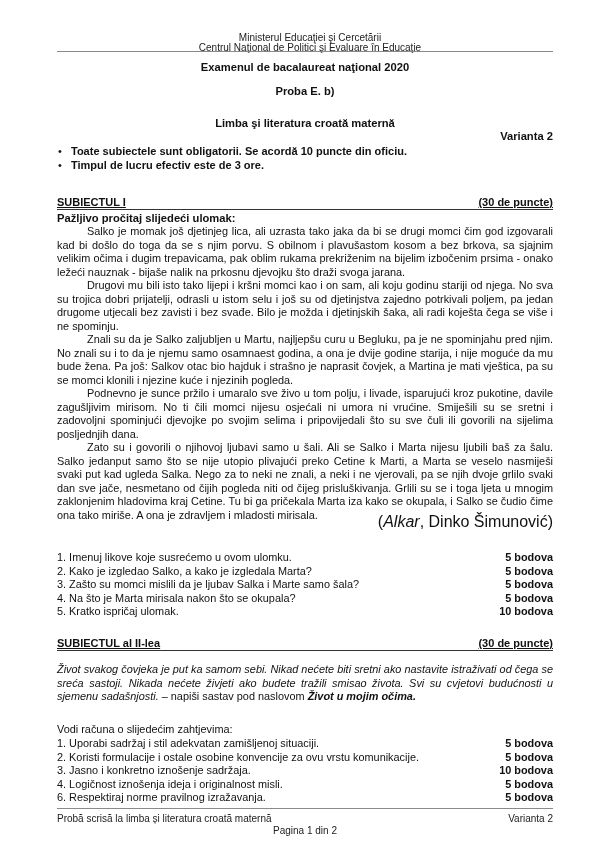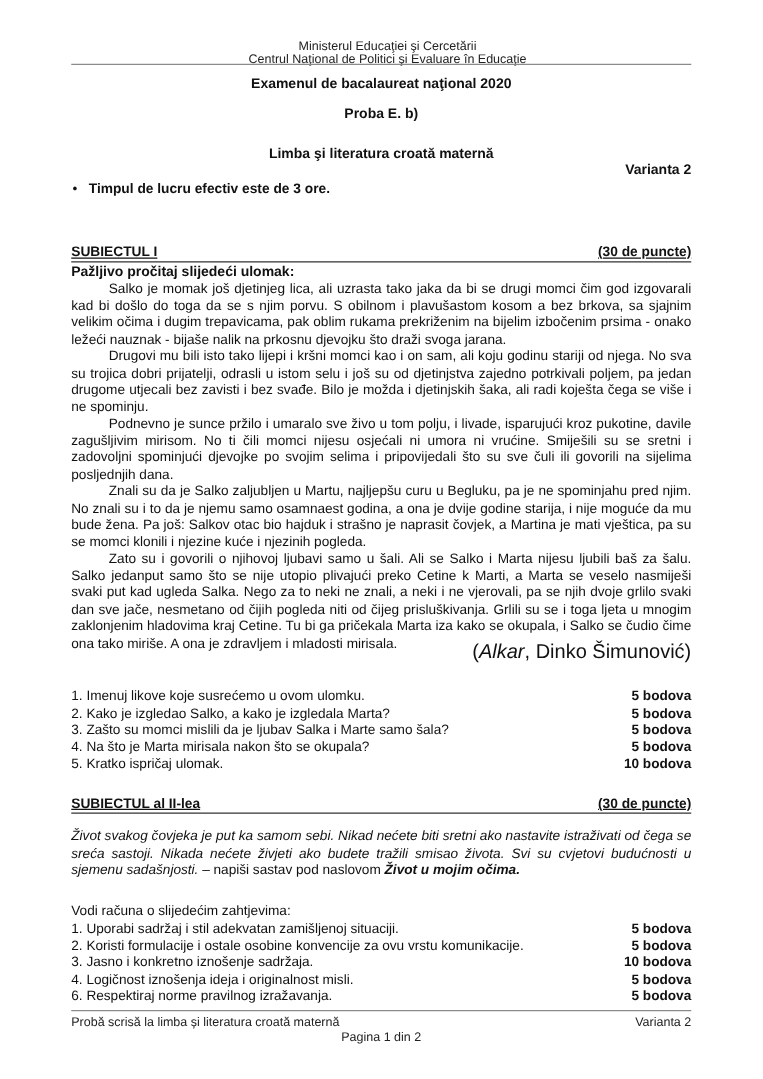--- a/index.html
+++ b/index.html
@@ -50,34 +50,35 @@
   <div class="hdr-line hdr2">Centrul Naţional de Politici şi Evaluare în Educaţie</div>
   <div class="hdr-line hdr1">Ministerul Educaţiei şi Cercetării</div>
   <div class="rule rule-top"></div>
 
   <div class="center-bold t-exam">Examenul de bacalaureat naţional 2020</div>
   <div class="center-bold t-proba">Proba E. b)</div>
   <div class="center-bold t-subject">Limba şi literatura croată maternă</div>
   <div class="varianta">Varianta 2</div>
 
   <div class="bullets">
+    <div>Toate subiectele sunt obligatorii. Se acordă 10 puncte din oficiu.</div>
     <div>Timpul de lucru efectiv este de 3 ore.</div>
   </div>
 
   <div class="sect-head s1">
     <span class="l">SUBIECTUL I</span>
     <span class="r">(30 de puncte)</span>
   </div>
   <div class="instr">Pažljivo pročitaj slijedeći ulomak:</div>
 
   <div class="passage">
     <p>Salko je momak još djetinjeg lica, ali uzrasta tako jaka da bi se drugi momci čim god izgovarali kad bi došlo do toga da se s njim porvu. S obilnom i plavušastom kosom a bez brkova, sa sjajnim velikim očima i dugim trepavicama, pak oblim rukama prekriženim na bijelim izbočenim prsima - onako ležeći nauznak - bijaše nalik na prkosnu djevojku što draži svoga jarana.</p>
     <p>Drugovi mu bili isto tako lijepi i kršni momci kao i on sam, ali koju godinu stariji od njega. No sva su trojica dobri prijatelji, odrasli u istom selu i još su od djetinjstva zajedno potrkivali poljem, pa jedan drugome utjecali bez zavisti i bez svađe. Bilo je možda i djetinjskih šaka, ali radi koješta čega se više i ne spominju.</p>
+    <p>Znali su da je Salko zaljubljen u Martu, najljepšu curu u Begluku, pa je ne spominjahu pred njim. No znali su i to da je njemu samo osamnaest godina, a ona je dvije godine starija, i nije moguće da mu bude žena. Pa još: Salkov otac bio hajduk i strašno je naprasit čovjek, a Martina je mati vještica, pa su se momci klonili i njezine kuće i njezinih pogleda.</p>
     <p>Podnevno je sunce pržilo i umaralo sve živo u tom polju, i livade, isparujući kroz pukotine, davile zagušljivim mirisom. No ti čili momci nijesu osjećali ni umora ni vrućine. Smiješili su se sretni i zadovoljni spominjući djevojke po svojim selima i pripovijedali što su sve čuli ili govorili na sijelima posljednjih dana.</p>
-    <p>Znali su da je Salko zaljubljen u Martu, najljepšu curu u Begluku, pa je ne spominjahu pred njim. No znali su i to da je njemu samo osamnaest godina, a ona je dvije godine starija, i nije moguće da mu bude žena. Pa još: Salkov otac bio hajduk i strašno je naprasit čovjek, a Martina je mati vještica, pa su se momci klonili i njezine kuće i njezinih pogleda.</p>
     <p>Zato su i govorili o njihovoj ljubavi samo u šali. Ali se Salko i Marta nijesu ljubili baš za šalu. Salko jedanput samo što se nije utopio plivajući preko Cetine k Marti, a Marta se veselo nasmiješi svaki put kad ugleda Salka. Nego za to neki ne znali, a neki i ne vjerovali, pa se njih dvoje grlilo svaki dan sve jače, nesmetano od čijih pogleda niti od čijeg prisluškivanja. Grlili su se i toga ljeta u mnogim zaklonjenim hladovima kraj Cetine. Tu bi ga pričekala Marta iza kako se okupala, i Salko se čudio čime ona tako miriše. A ona je zdravljem i mladosti mirisala.</p>
   </div>
 
   <div class="attrib"><span>(</span><i>Alkar</i><span>, Dinko Šimunović)</span></div>
 
   <div class="qlist q1list">
     <div class="qrow"><span>1. Imenuj likove koje susrećemo u ovom ulomku.</span><span class="pts">5 bodova</span></div>
     <div class="qrow"><span>2. Kako je izgledao Salko, a kako je izgledala Marta?</span><span class="pts">5 bodova</span></div>
     <div class="qrow"><span>3. Zašto su momci mislili da je ljubav Salka i Marte samo šala?</span><span class="pts">5 bodova</span></div>
     <div class="qrow"><span>4. Na što je Marta mirisala nakon što se okupala?</span><span class="pts">5 bodova</span></div>

